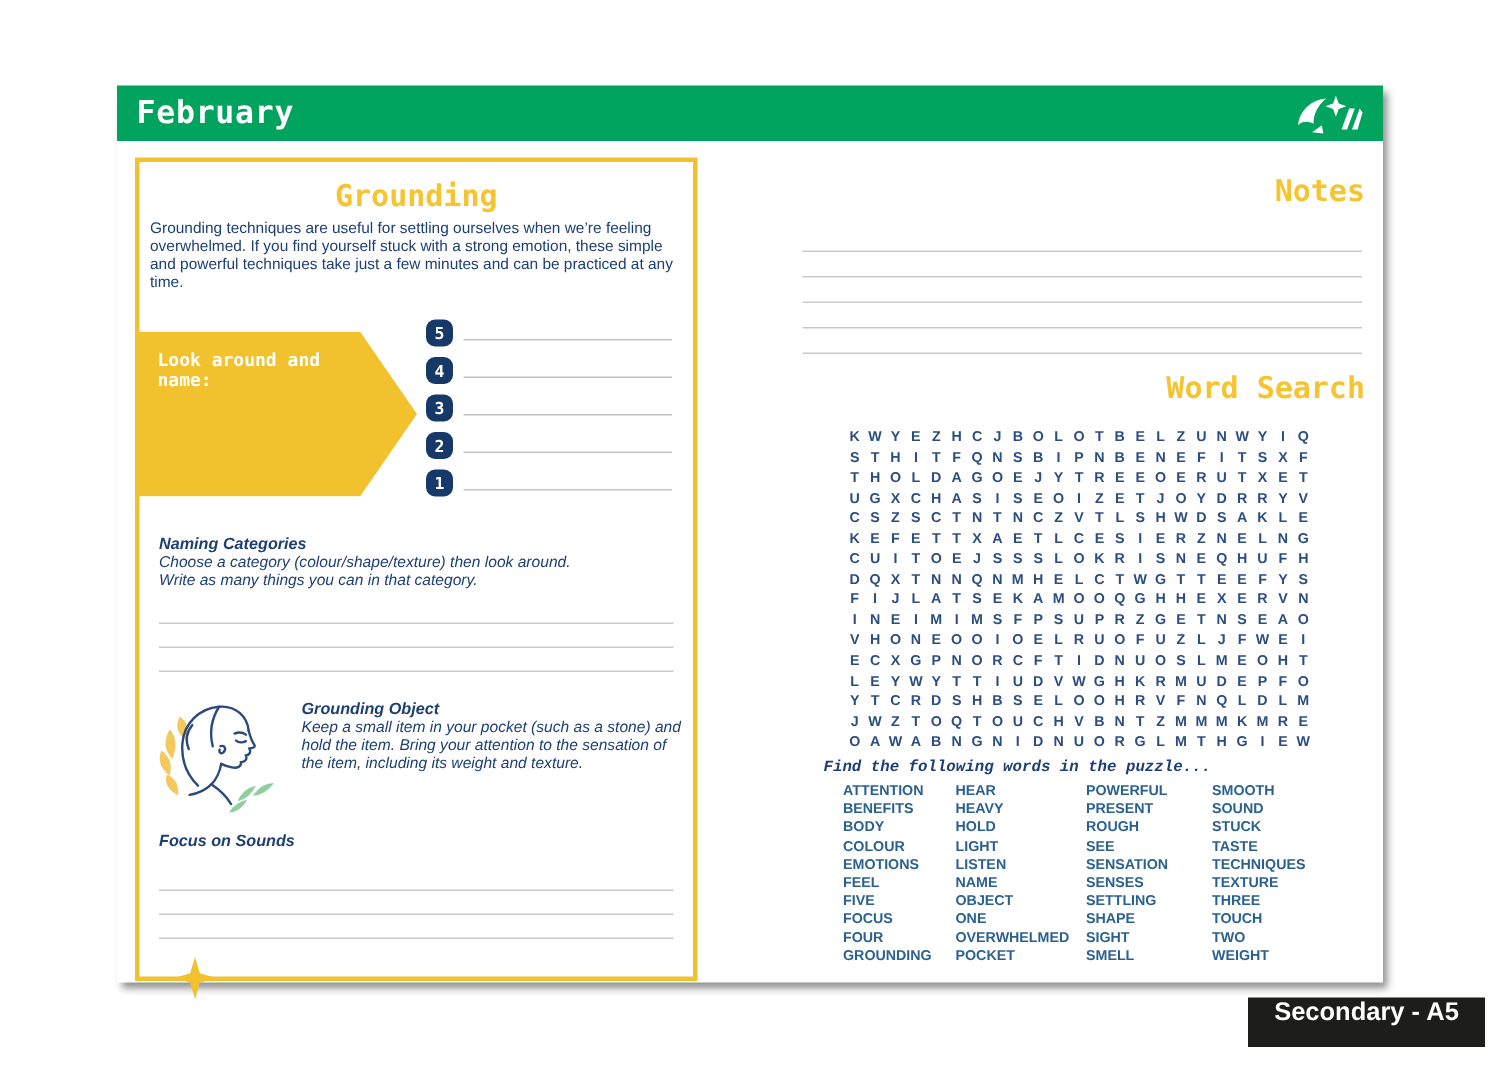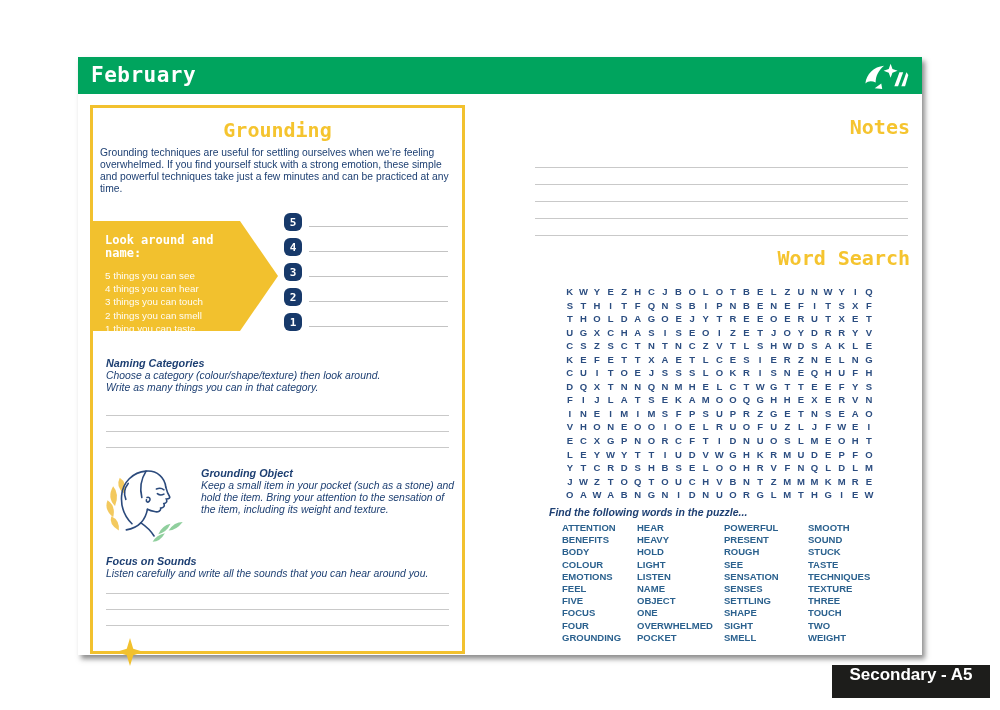--- a/index.html
+++ b/index.html
@@ -65,21 +65,21 @@
   .nline { position:absolute; left:2px; right:2px; height:0; border-top:1px solid #c9c9c9; }
   .ws-title { position:absolute; left:0; right:0; top:141px; }
   .ws-grid { position:absolute; left:30px; top:176px; }
   .ws-row { height:13.55px; white-space:nowrap; }
   .ws-row span {
     display:inline-block; width:13.6px; text-align:center;
     font-weight:bold; font-size:9.5px; color:#2b4d80; line-height:13.55px;
   }
   .ws-instruction {
     position:absolute; left:16px; top:401px; color:#1d3f72;
-    font-weight:bold; font-style:italic; font-size:10.5px;
+    font-weight:bold; font-style:italic; font-size:10.5px;font-family:Liberation Mono, monospace;
   }
   .wcol { position:absolute; top:417px; }
   .wcol div { font-weight:bold; font-size:9.5px; line-height:12.2px; color:#2b618e; }
   .wcol-1 { left:29px; } .wcol-2 { left:104px; } .wcol-3 { left:191px; } .wcol-4 { left:275px; }
   
   .footer-label {
     position:absolute; left:832px; top:665px; width:158px; height:33px; background:#1d1d1b;
     color:#ffffff; display:flex; justify-content:center;
     font-weight:bold; font-size:17px;
   }
@@ -99,27 +99,20 @@
       <path d="M42.5 26 L48 11 L50 14 L46.5 26 Z" fill="#ffffff"></path>
     </svg>
   </div>
 
   <div class="gbox">
     <div class="g-title">Grounding</div>
     <div class="g-intro">Grounding techniques are useful for settling ourselves when we’re feeling overwhelmed. If you find yourself stuck with a strong emotion, these simple and powerful techniques take just a few minutes and can be practiced at any time.</div>
 
     <div class="banner">
       <div class="banner-head">Look around and name:</div>
-      <div class="banner-items">
-          <div>5 things you can see</div>
-          <div>4 things you can hear</div>
-          <div>3 things you can touch</div>
-          <div>2 things you can smell</div>
-          <div>1 thing you can taste</div>
-        </div>
     </div>
 
     <div class="numrow" style="top:105px">
       <div class="badge">5</div>
       <div class="numline"></div>
     </div>
     <div class="numrow" style="top:130px">
       <div class="badge">4</div>
       <div class="numline"></div>
     </div>
@@ -166,21 +159,20 @@
       </g>
     </svg>
 
     <div class="gobject">
       <div class="h-italic">Grounding Object</div>
       <div class="b-italic">Keep a small item in your pocket (such as a stone) and hold the item. Bring your attention to the sensation of the item, including its weight and texture.</div>
     </div>
 
     <div class="focus">
       <div class="h-italic">Focus on Sounds</div>
-      <div class="b-italic">Listen carefully and write all the sounds that you can hear around you.</div>
     </div>
     <div class="rule" style="top:485px"></div>
     <div class="rule" style="top:501px"></div>
     <div class="rule" style="top:517px"></div>
 
     <svg class="corner-star" viewBox="0 0 26 26">
       <path d="M13 0 L16 10 L26 13 L16 16 L13 26 L10 16 L0 13 L10 10 Z" fill="#f2c12e"></path>
     </svg>
   </div>
 

